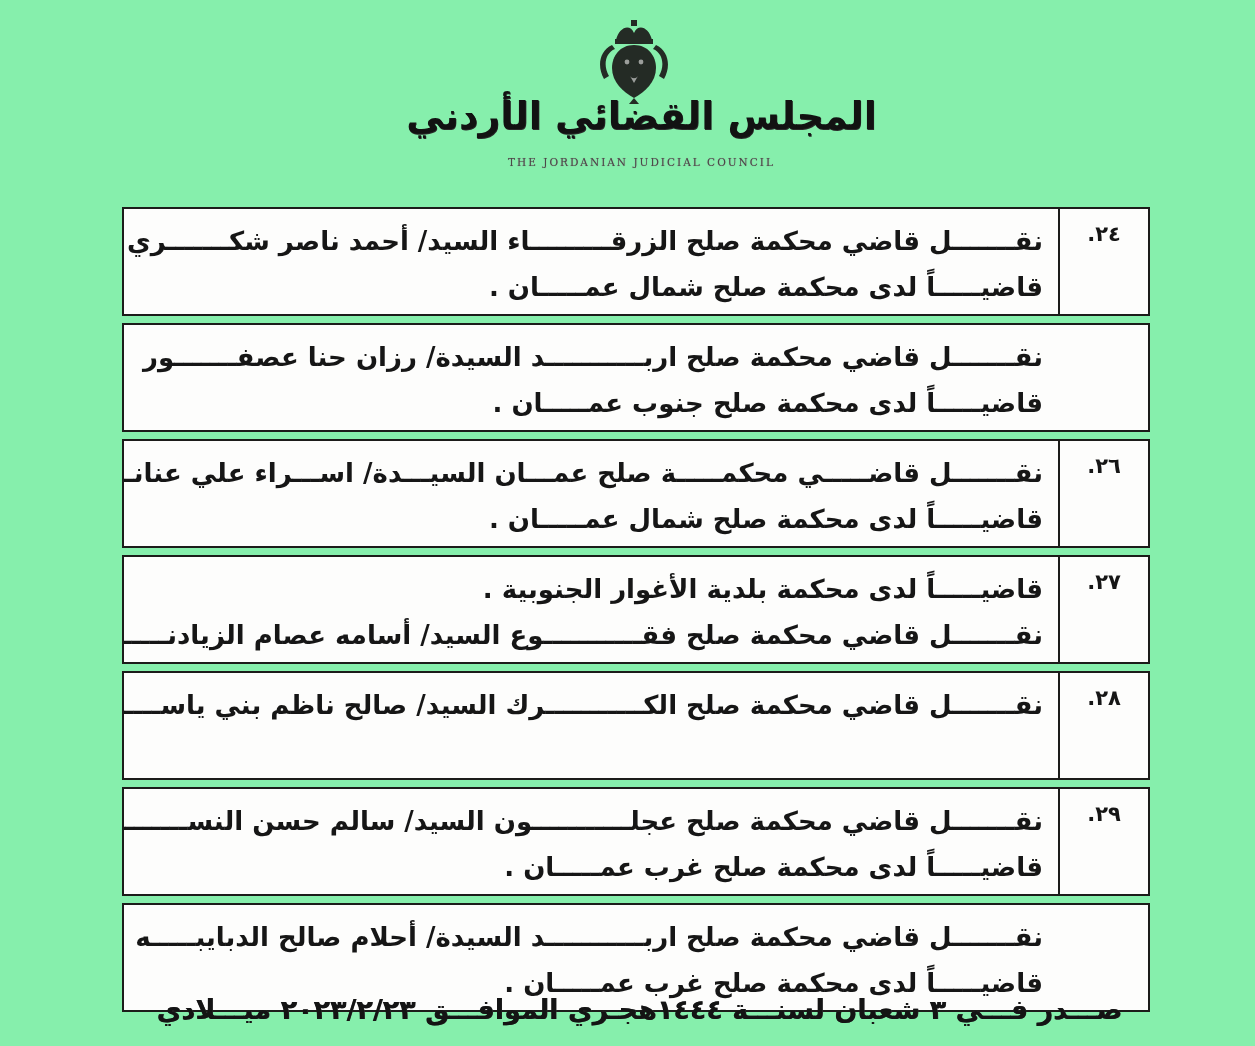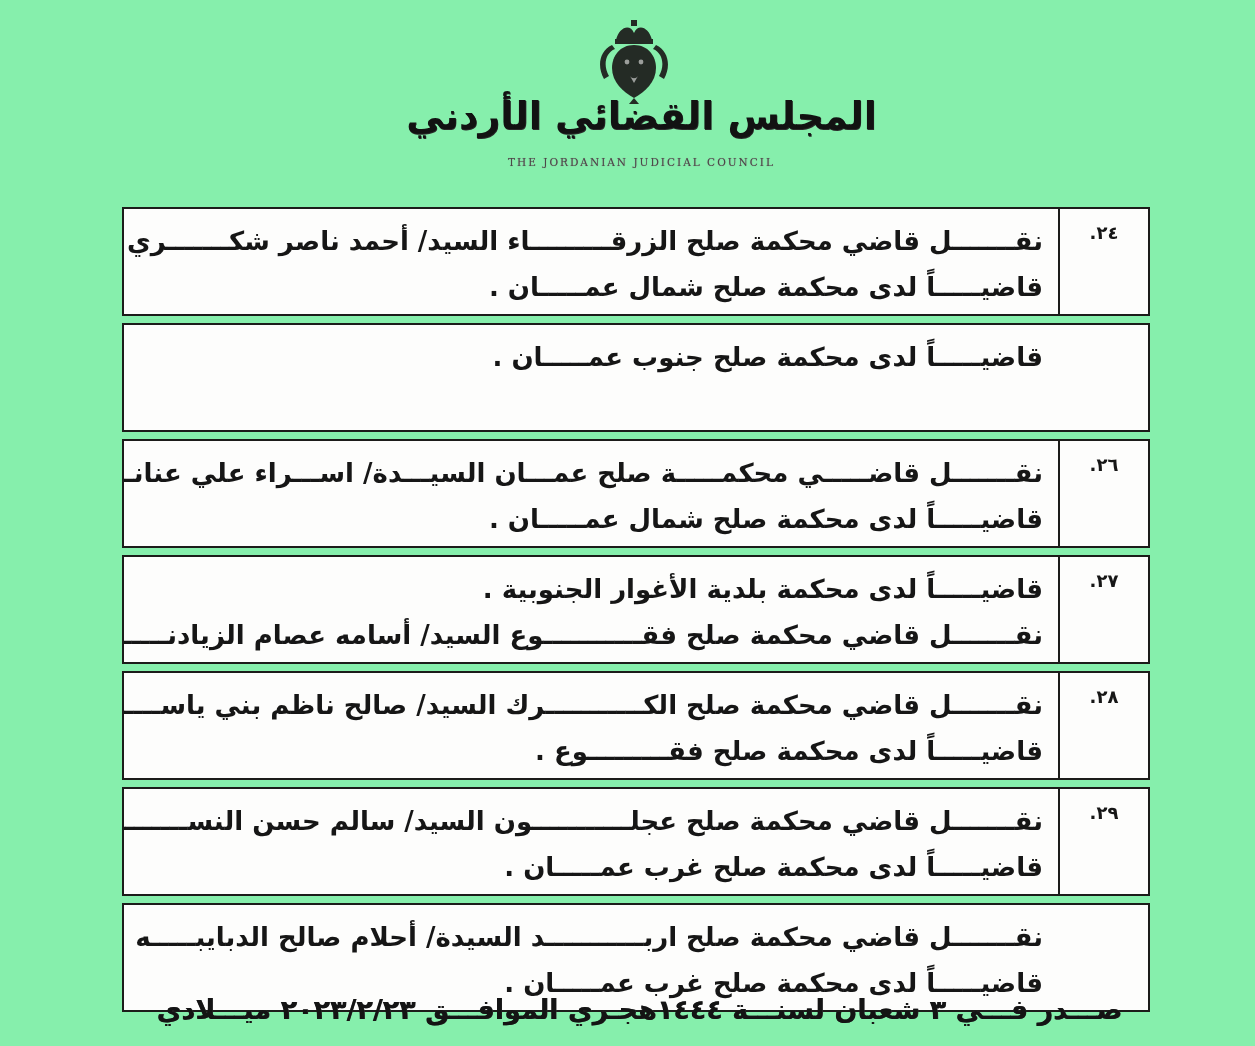--- a/index.html
+++ b/index.html
@@ -36,21 +36,21 @@
   .xfer-table{position:absolute;left:122px;top:207px;width:1028px;}
   .row{
     position:relative;height:105px;margin-bottom:7px;
     border:2.5px solid #1c1c1a;
     background:#fdfdfc;
   }
   .num-cell{
     position:absolute;top:0;right:0;bottom:0;width:90px;
     border-left:2.5px solid #1c1c1a;
     direction:rtl;text-align:center;
-    font-size:18px;font-weight:bold;
+    font-size:21px;font-weight:bold;
     padding-top:13px;box-sizing:border-box;
   }
   .text-cell{
     position:absolute;top:0;right:93px;left:0;bottom:0;
     direction:rtl;text-align:right;
     padding:9px 12px 0 6px;box-sizing:border-box;
     font-weight:bold;font-size:26px;line-height:46px;
     overflow:hidden;
   }
   .text-cell div{white-space:nowrap;}
@@ -98,20 +98,21 @@
     <div class="row">
       <div class="num-cell">٢٤.</div>
       <div class="text-cell">
         <div>نقـــــــل قاضي محكمة صلح الزرقـــــــــاء السيد/ أحمد ناصر شكـــــــري</div>
         <div>قاضيـــــاً لدى محكمة صلح شمال عمـــــان .</div>
       </div>
     </div>
 
     <div class="row">
       <div class="text-cell">
+        <div>نقـــــــل قاضي محكمة صلح اربـــــــــــد السيدة/ رزان حنا عصفـــــــور</div>
         <div>قاضيـــــاً لدى محكمة صلح جنوب عمـــــان .</div>
       </div>
     </div>
 
     <div class="row">
       <div class="num-cell">٢٦.</div>
       <div class="text-cell">
         <div>نقـــــــل قاضـــــي محكمـــــة صلح عمـــان السيـــدة/ اســـراء علي عنانـــزة</div>
         <div>قاضيـــــاً لدى محكمة صلح شمال عمـــــان .</div>
       </div>
@@ -122,21 +123,20 @@
       <div class="text-cell">
         <div>قاضيـــــاً لدى محكمة بلدية الأغوار الجنوبية .</div>
         <div>نقـــــــل قاضي محكمة صلح فقـــــــــــوع السيد/ أسامه عصام الزيادنـــــه</div>
       </div>
     </div>
 
     <div class="row">
       <div class="num-cell">٢٨.</div>
       <div class="text-cell">
         <div>نقـــــــل قاضي محكمة صلح الكـــــــــــرك السيد/ صالح ناظم بني ياســـــين</div>
-        <div>قاضيـــــاً لدى محكمة صلح فقـــــــــوع .</div>
       </div>
     </div>
 
     <div class="row">
       <div class="num-cell">٢٩.</div>
       <div class="text-cell">
         <div>نقـــــــل قاضي محكمة صلح عجلـــــــــــون السيد/ سالم حسن النســـــــور</div>
         <div>قاضيـــــاً لدى محكمة صلح غرب عمـــــان .</div>
       </div>
     </div>

